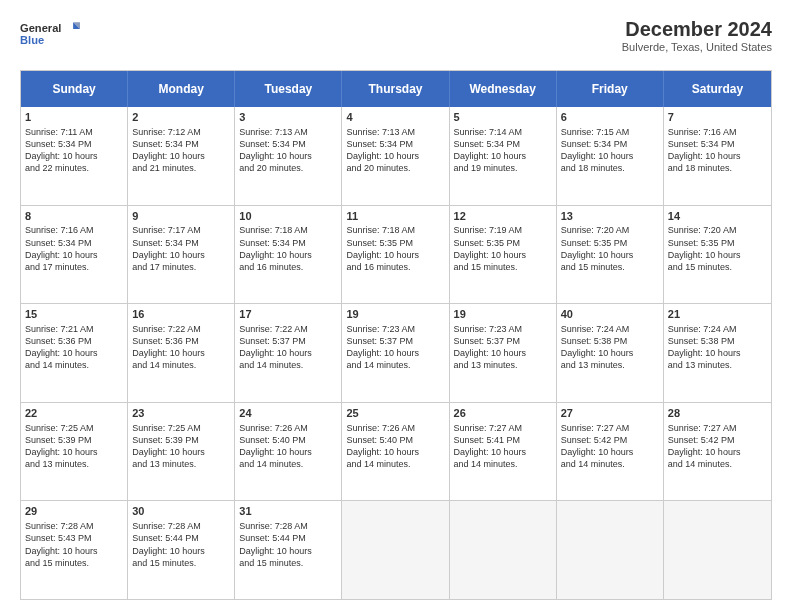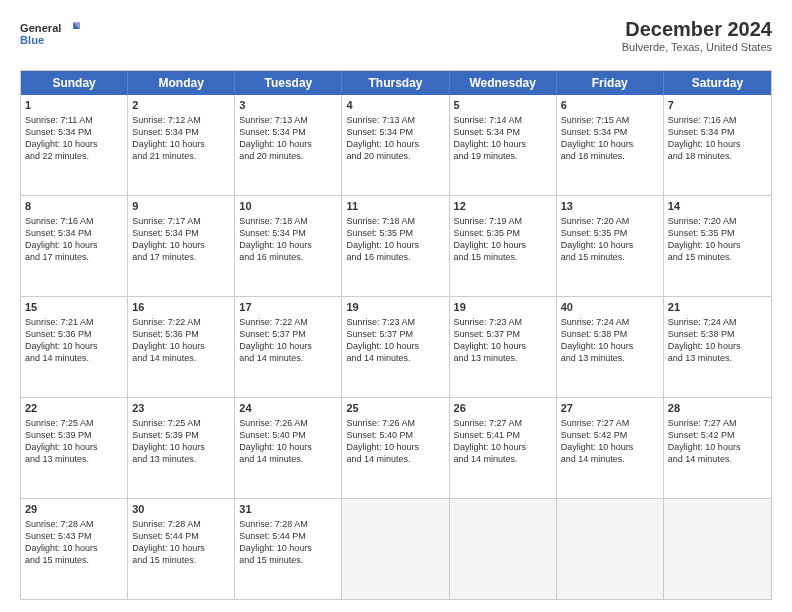--- a/index.html
+++ b/index.html
@@ -48,21 +48,21 @@
     }
     .cal-header {
       display: grid;
       grid-template-columns: repeat(7, 1fr);
       background: #3a6abf;
     }
     .cal-header-cell {
       color: #fff;
       font-size: 12px;
       font-weight: bold;
-      padding: 5px 4px;
+      padding: 11px 4px;
       text-align: center;
       border-right: 1px solid #5580cc;
     }
     .cal-header-cell:last-child { border-right: none; }
     .cal-body {
       flex: 1;
       display: flex;
       flex-direction: column;
     }
     .cal-row {

